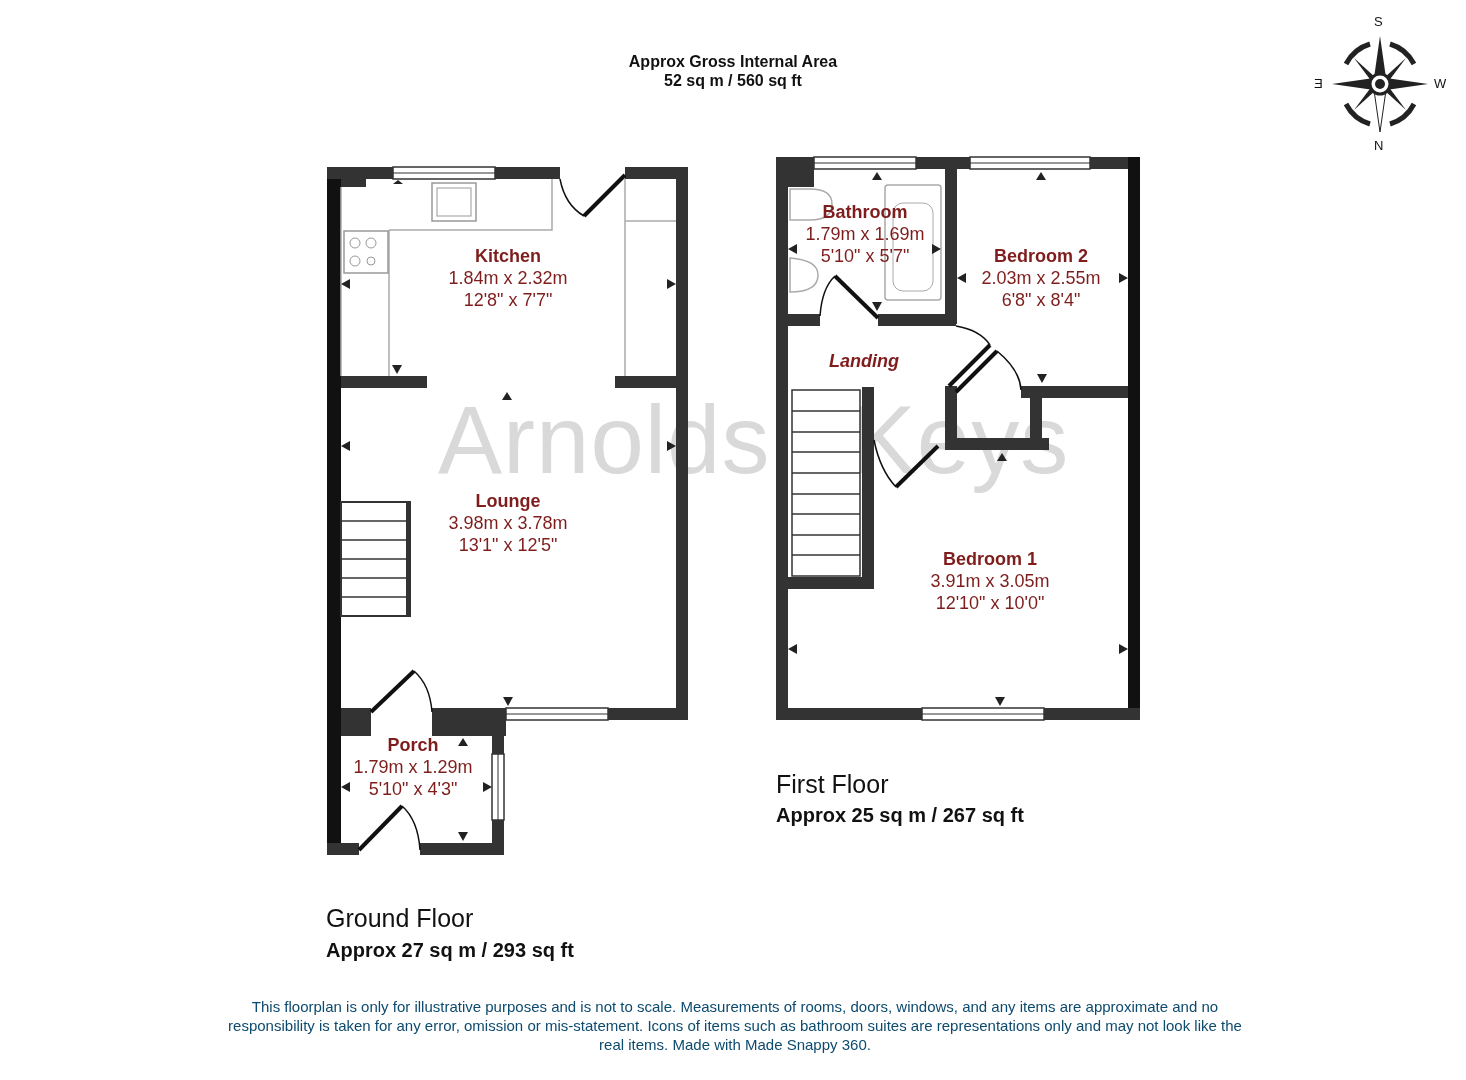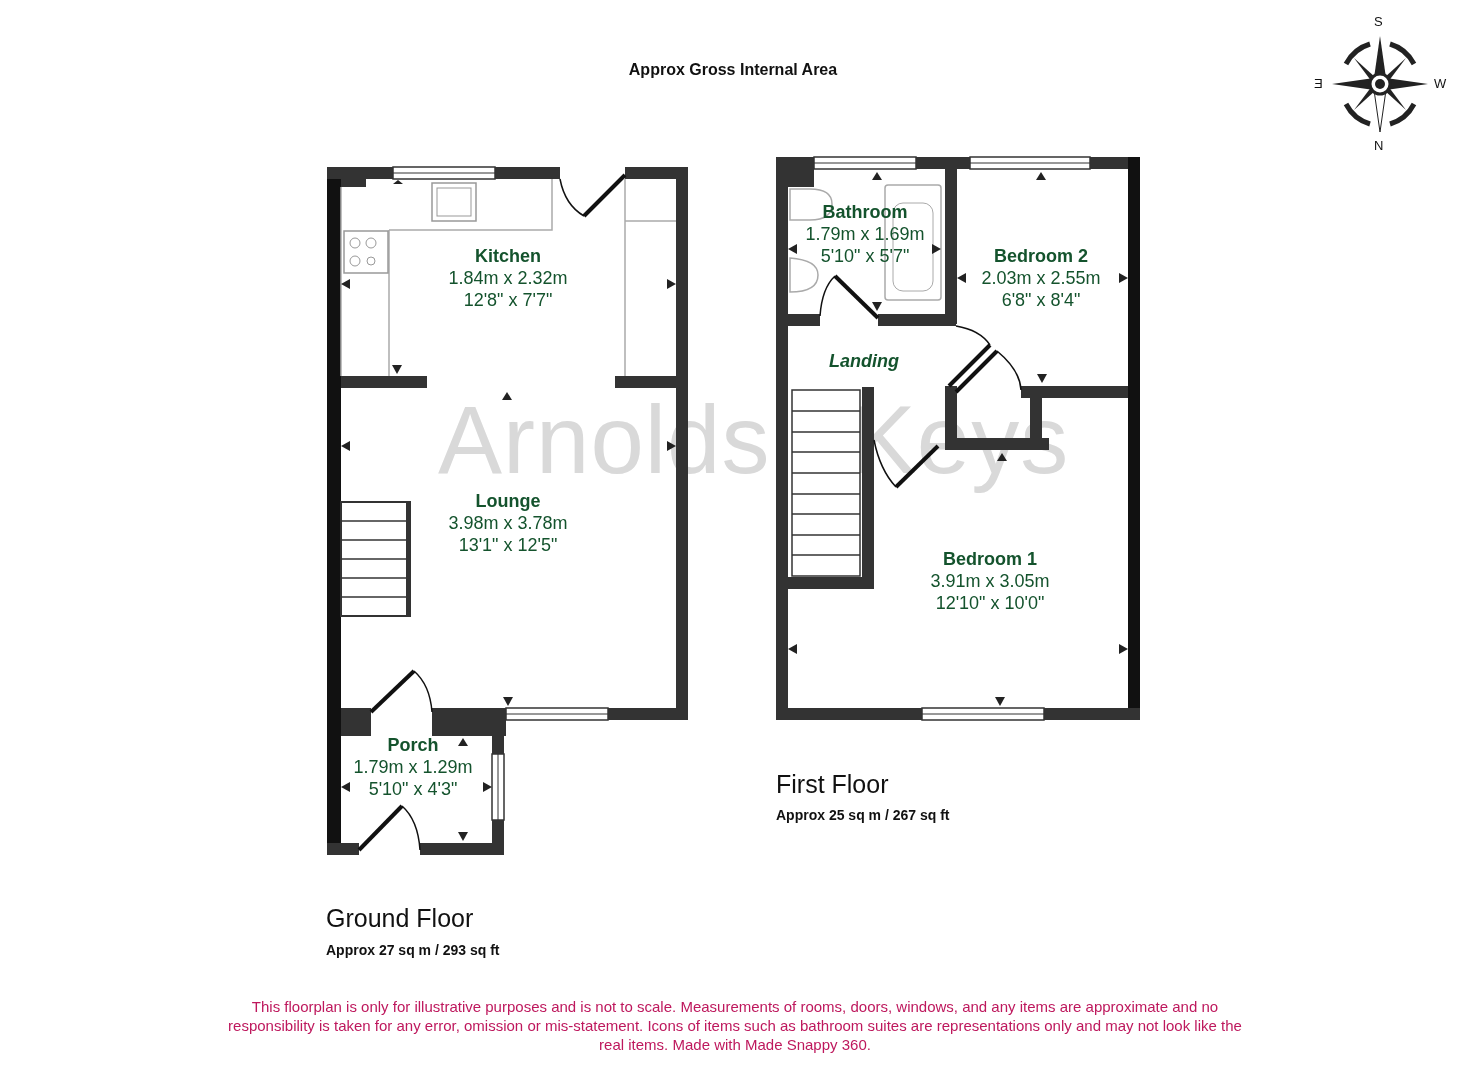--- a/index.html
+++ b/index.html
@@ -1,31 +1,32 @@
 <!DOCTYPE html>
 <html><head>
 <meta charset="utf-8">
 <style>
   html,body{margin:0;padding:0;background:#fff;}
   body{width:1466px;height:1080px;position:relative;overflow:hidden;font-family:"Liberation Sans",sans-serif;color:#111;}
   .abs{position:absolute;}
-  .hdr{left:0;width:1466px;top:60px;text-align:center;font-weight:bold;font-size:16px;line-height:19px;}
+  .hdr{left:0;width:1466px;top:52px;text-align:center;font-weight:bold;font-size:16px;line-height:19px;}
   .plan{position:absolute;left:0;top:0;}
-  .room-label{position:absolute;text-align:center;color:#14532d;font-size:18px;line-height:22px;transform:translateX(-50%);white-space:nowrap;}
+  .room-label{position:absolute;text-align:center;color:#7f1d1d;font-size:18px;line-height:22px;transform:translateX(-50%);white-space:nowrap;}
   .room-label .nm{font-weight:bold;font-size:18px;}
   .floor-title{position:absolute;font-size:25px;line-height:30px;text-align:center;}
-  .floor-area{position:absolute;font-weight:bold;font-size:14px;line-height:20px;}
-  .disclaimer{position:absolute;left:220px;width:1030px;top:997px;text-align:center;font-size:15px;line-height:19px;color:#be185d;}
+  .floor-area{position:absolute;font-weight:bold;font-size:20px;line-height:20px;}
+  .disclaimer{position:absolute;left:220px;width:1030px;top:997px;text-align:center;font-size:15px;line-height:19px;color:#0c4a6e;}
   .watermark{position:absolute;left:438px;top:385px;font-size:96px;color:#d9d9d9;letter-spacing:1px;white-space:nowrap;}
 </style>
 </head>
 <body>
 
 <div class="abs hdr">
   <div>Approx Gross Internal Area</div>
+  <div>52 sq m / 560 sq ft</div>
 </div>
 
 <div class="abs" style="left:1310px;top:14px;width:140px;height:140px;">
   <svg width="140" height="140" viewBox="0 0 140 140">
     <path d="M36 50 A40 40 0 0 1 60 30" stroke="#222" stroke-width="5" fill="none"></path>
     <path d="M80 30 A40 40 0 0 1 104 50" stroke="#222" stroke-width="5" fill="none"></path>
     <path d="M104 90 A40 40 0 0 1 80 110" stroke="#222" stroke-width="5" fill="none"></path>
     <path d="M60 110 A40 40 0 0 1 36 90" stroke="#222" stroke-width="5" fill="none"></path>
     <polygon points="70,22 76,64 64,64" fill="#222"></polygon>
     <polygon points="70,118 76,76 64,76" fill="#fff" stroke="#222"></polygon>

